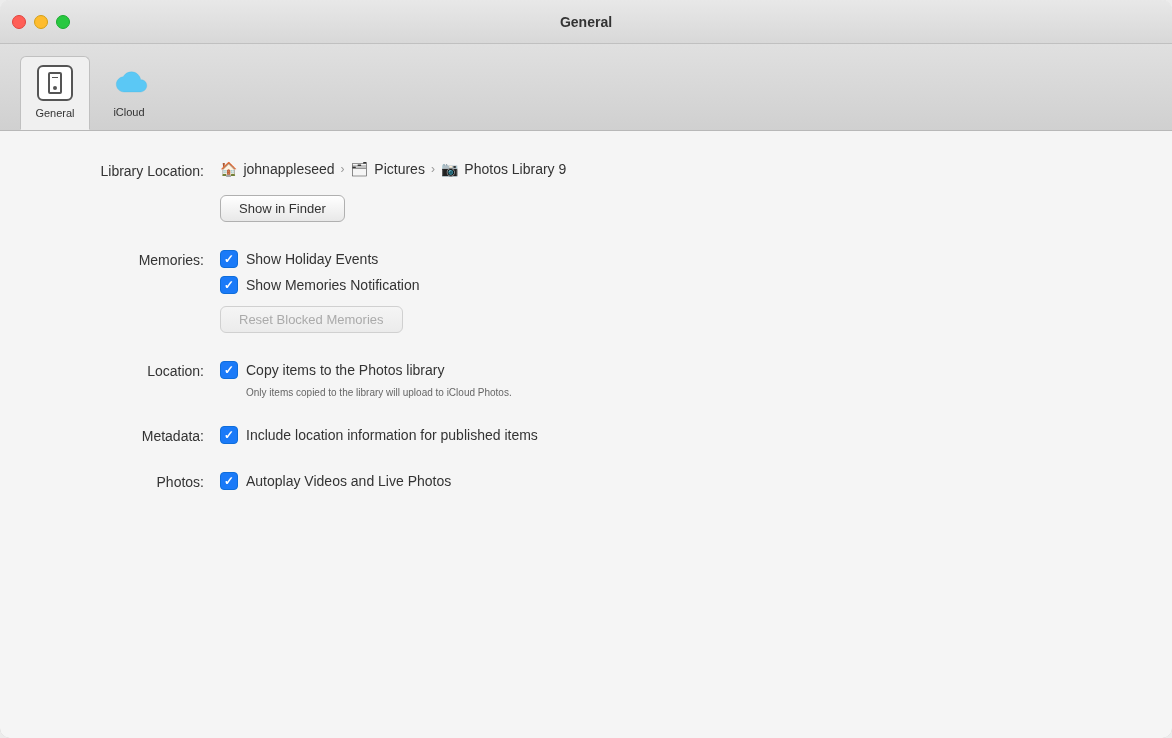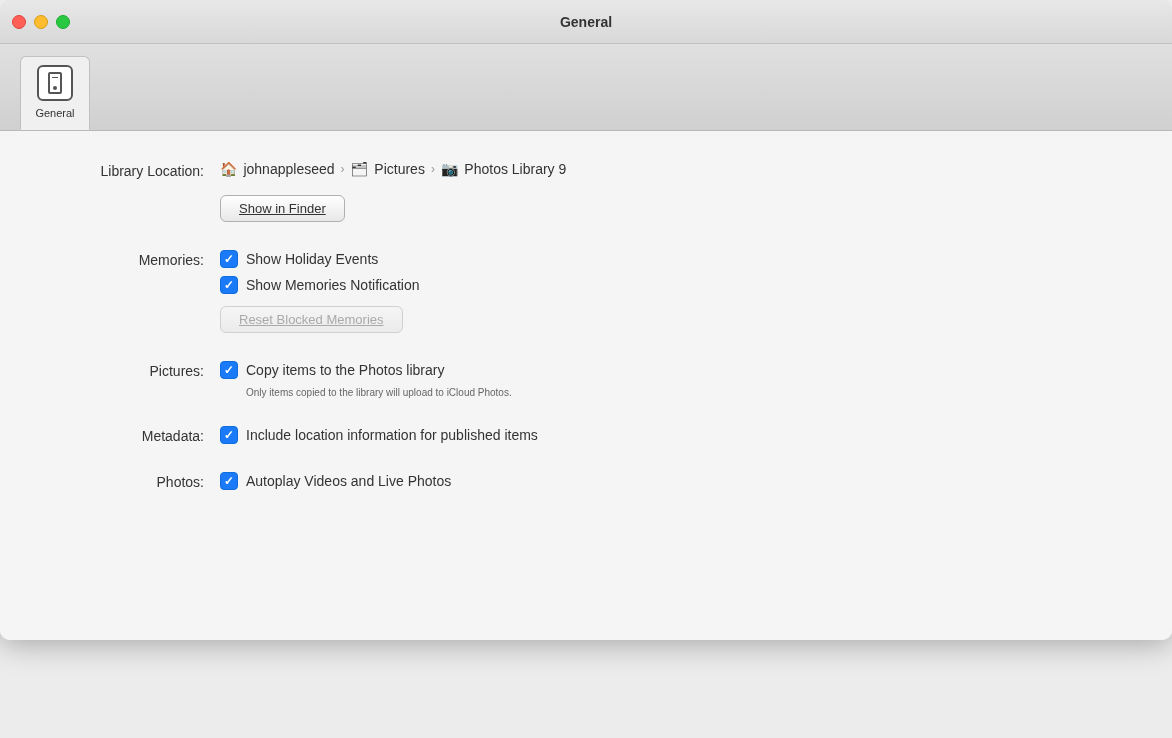--- a/index.html
+++ b/index.html
@@ -8,21 +8,21 @@
       font-family: -apple-system, BlinkMacSystemFont, "San Francisco", "Helvetica Neue", sans-serif;
       background: #ececec;
       width: 1172px;
       height: 738px;
       overflow: hidden;
       border-radius: 10px;
     }
 
     .window {
       width: 1172px;
-      height: 640px;
+      height: 738px;
       background: #f5f5f5;
       border-radius: 10px;
       display: flex;
       flex-direction: column;
       box-shadow: 0 4px 30px rgba(0,0,0,0.3);
       overflow: hidden;
     }
 
     
     .titlebar {
@@ -204,21 +204,20 @@
       gap: 10px;
       align-items: center;
     }
 
     .btn {
       padding: 5px 18px;
       border-radius: 6px;
       font-size: 13px;
       cursor: pointer;
       font-family: inherit;
-      text-decoration: underline;
     }
 
     .btn-default {
       background: linear-gradient(to bottom, #ffffff, #e8e8e8);
       border: 1px solid #b0b0b0;
       color: #333;
     }
 
     .btn-primary {
       background: linear-gradient(to bottom, #4a9eff, #1478f0);
@@ -288,20 +287,28 @@
   </div>
 
   <div class="toolbar">
     <div class="tab-item active">
       <div class="tab-icon">
         <div class="general-icon">
           <div class="general-icon-inner"></div>
         </div>
       </div>
       <span class="tab-label">General</span>
+    </div>
+    <div class="tab-item">
+      <div class="tab-icon">
+        <svg class="icloud-icon-svg" viewBox="0 0 60 44" fill="none" xmlns="http://www.w3.org/2000/svg">
+          <path d="M48.5 18.5C47.2 11.5 41.2 6 34 6C28.3 6 23.3 9.1 20.8 13.8C14.8 14.4 10 19.5 10 25.7C10 32.3 15.4 37.7 22 37.7H48C53.5 37.7 58 33.2 58 27.7C58 22.5 54.1 18.2 48.5 18.5Z" fill="#5BC8F5" stroke="#4ab5e0" stroke-width="0.5"></path>
+        </svg>
+      </div>
+      <span class="tab-label">iCloud</span>
     </div>
   </div>
 
   <div class="content">
 
     <div class="settings-row">
       <div class="settings-label">Library Location:</div>
       <div class="settings-content">
         <div class="library-path">
           <span>🏠</span>
@@ -334,21 +341,21 @@
           </div>
           <span>Show Memories Notification</span>
         </div>
         <div class="reset-btn-wrapper">
           <button class="btn btn-disabled" disabled="">Reset Blocked Memories</button>
         </div>
       </div>
     </div>
 
     <div class="settings-row">
-      <div class="settings-label">Pictures:</div>
+      <div class="settings-label">Location:</div>
       <div class="settings-content">
         <div class="checkbox-row">
           <div class="checkbox">
             <span class="checkbox-check">✓</span>
           </div>
           <span>Copy items to the Photos library</span>
         </div>
         <div class="sub-note">Only items copied to the library will upload to iCloud Photos.</div>
       </div>
     </div>

